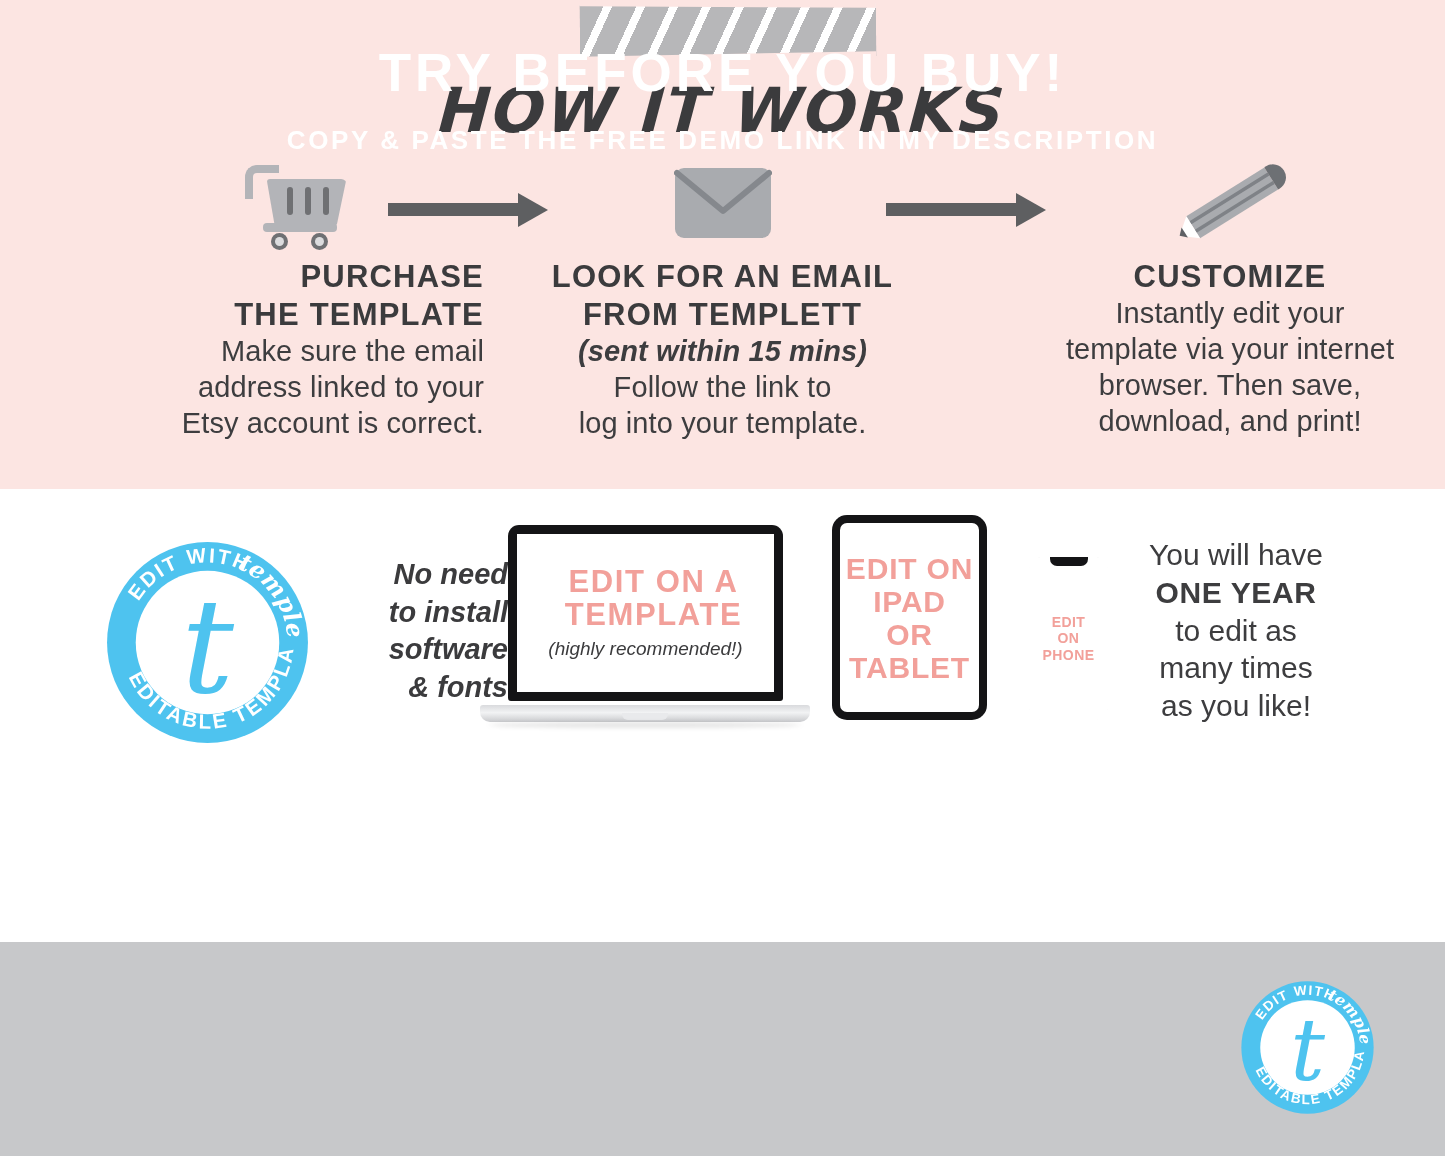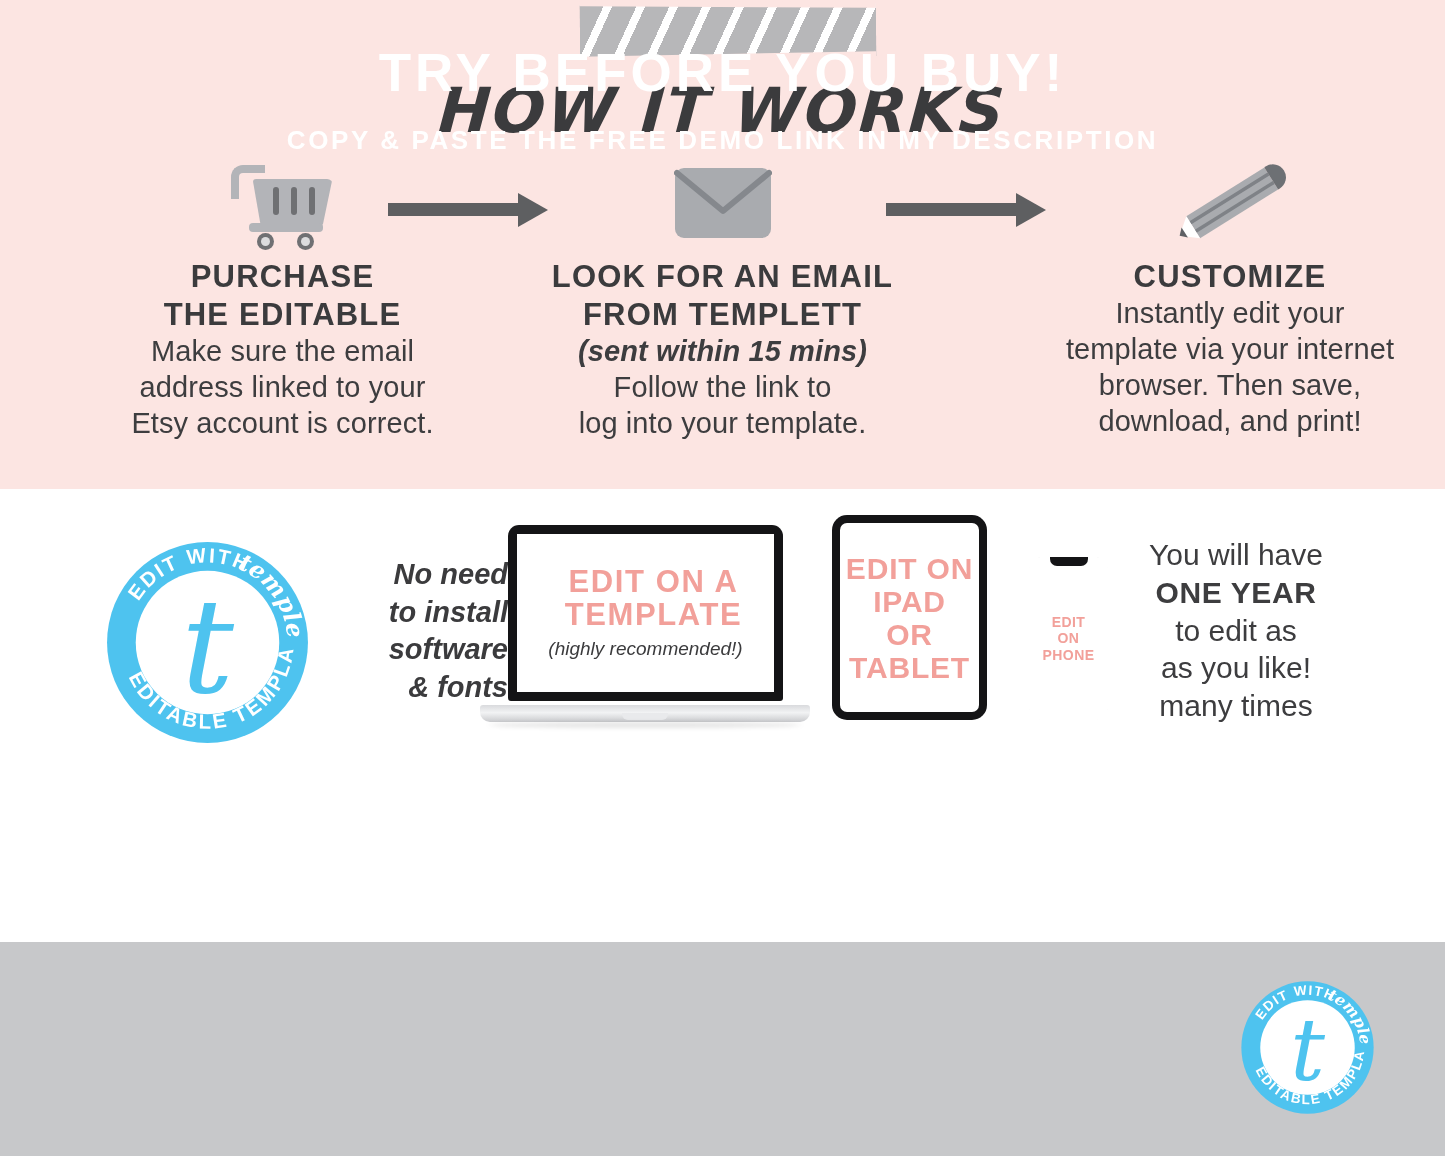--- a/index.html
+++ b/index.html
@@ -39,21 +39,21 @@
     font-family:"DejaVu Sans", sans-serif;
     font-size:62px;font-weight:700;letter-spacing:2px;
     color:#3b3b3d;
     font-style:italic;
     transform:skewX(-4deg);
   }
 
   
   .cols{position:absolute;left:0;top:150px;width:1445px;height:320px;}
   .col{position:absolute;top:0;text-align:center;}
-  .col1{left:95px;width:375px;}
+  .col1{left:109px;width:375px;text-align:right;}
   .col2{left:525px;width:395px;}
   .col3{left:1035px;width:390px;}
 
   .icon-wrap{height:105px;display:flex;align-items:center;justify-content:center;}
 
   .heading{
     font-family:"Liberation Sans", sans-serif;
     font-weight:700;font-size:31px;line-height:1.22;
     letter-spacing:1.2px;color:#3b3b3d;margin-top:3px;
   }
@@ -237,21 +237,21 @@
           <div class="wheel w1">
               <i></i>
             </div>
           <div class="wheel w2">
               <i></i>
             </div>
         </div>
       </div>
       <div class="heading">
         <div>PURCHASE</div>
-        <div>THE EDITABLE</div>
+        <div>THE TEMPLATE</div>
       </div>
       <div class="body-txt">
         <div>Make sure the email</div>
         <div>address linked to your</div>
         <div>Etsy account is correct.</div>
       </div>
     </div>
 
     <div class="col col2">
       <div class="icon-wrap">
@@ -367,22 +367,22 @@
         <div>ON</div>
         <div>PHONE</div>
       </div>
     </div>
   </div>
 
   <div class="oneyear">
     <div>You will have</div>
     <div><b>ONE YEAR</b></div>
     <div>to edit as</div>
+    <div>many times</div>
     <div>as you like!</div>
-    <div>many times</div>
   </div>
 
 
   <div class="footer"></div>
   <div class="footer-main">TRY BEFORE YOU BUY!</div>
   <div class="footer-sub">COPY &amp; PASTE THE FREE DEMO LINK IN MY DESCRIPTION</div>
 
   <svg class="badge badge-foot" viewBox="0 0 200 200">
     <defs>
       <path id="arcTop2" d="M 22 100 A 78 78 0 0 1 178 100"></path>

